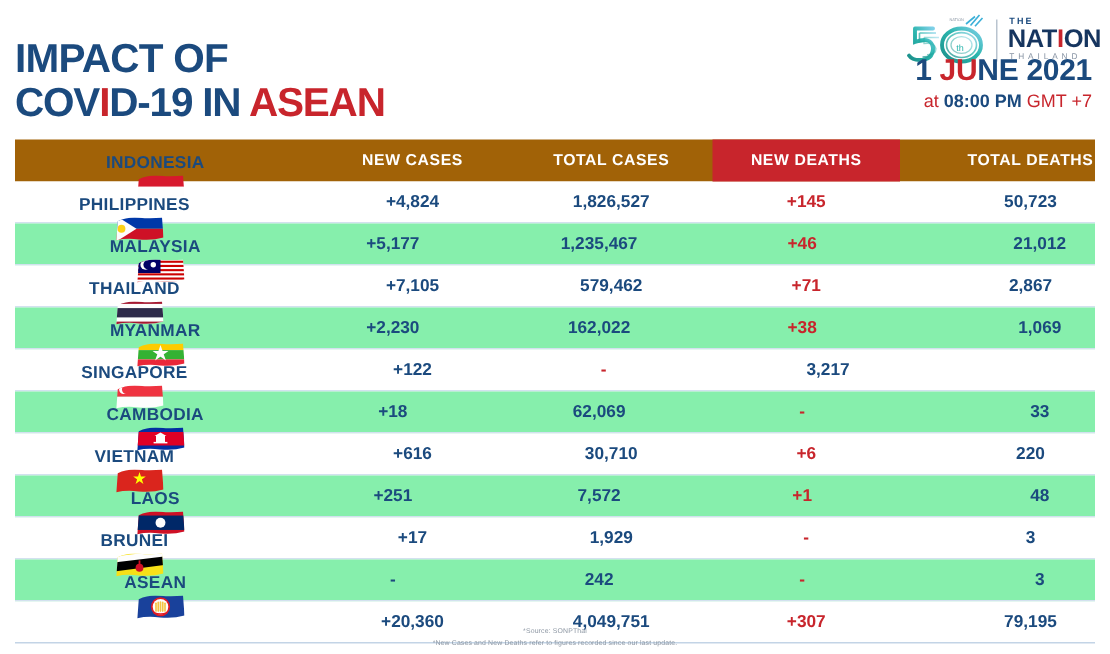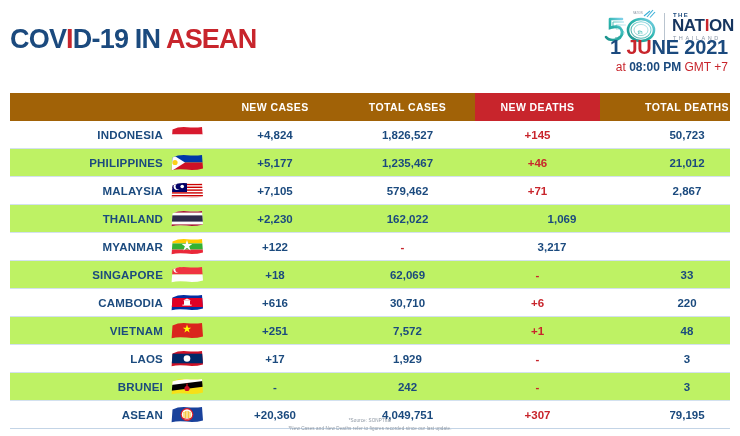--- a/index.html
+++ b/index.html
@@ -77,33 +77,33 @@
   .col-new-cases { width: 130px; }
   .col-total-cases { width: 135px; }
   .col-new-deaths { width: 125px; }
   .col-total-deaths { width: 130px; padding-left: 44px; }
 
   .trow {
     display: flex; height: 28px; align-items: center;
     border-bottom: 1px solid #d3e1ef;
     background: #ffffff;
   }
-  .trow.alt { background: #bef264; }
+  .trow.alt { background: #86efac; gap: 24px; }
   .trow.total { background: #ffffff; border-bottom: 1px solid #c3d4e6; }
 
   .cell {
     display: flex; align-items: center; justify-content: center;
     font-size: 11.5px; font-weight: bold; color: #1b4a7e;
     height: 28px;
   }
   .cell.deaths { color: #c8252c; }
 
   .c-country {
     width: 200px; display: flex; align-items: center;
-    justify-content: flex-end; padding-right: 6px; height: 28px;
+    justify-content: flex-end; padding-right: 6px; height: 28px; flex-direction: column;
   }
   .country-name {
     font-size: 11.5px; font-weight: bold; color: #1b4a7e;
     letter-spacing: 0.2px; margin-right: 7px; white-space: nowrap;
   }
 
   
   .flag {
     width: 34px; height: 19px; position: relative; flex: 0 0 34px;
     overflow: hidden;
@@ -118,20 +118,21 @@
   .footer div { font-size: 4.6px; line-height: 8px; letter-spacing: 0.1px; }
 </style>
 </head>
 <body>
 
 <div id="page">
 
   <div class="header">
 
     <div class="title">
+      <div>IMPACT OF</div>
       <div class="title-l2"><span>COV</span><span class="red">I</span><span>D-19 IN </span><span class="red">ASEAN</span></div>
     </div>
 
     <div class="logo">
       <div class="logo-50">
         <svg width="62" height="40" viewBox="0 0 62 40">
           <defs>
             <linearGradient id="g50" x1="0" y1="1" x2="1" y2="0">
               <stop offset="0%" stop-color="#1b8f8a"></stop>
               <stop offset="55%" stop-color="#2bb5ad"></stop>
@@ -274,20 +275,21 @@
                   <rect width="34" height="19" fill="#fdfdfd"></rect>
                   <rect width="34" height="3.6" fill="#a51931"></rect>
                   <rect y="15.4" width="34" height="3.6" fill="#a51931"></rect>
                   <rect y="6.4" width="34" height="6.2" fill="#2d2a4a"></rect>
                 </g>
               </svg>
             </span>
           </div>
           <div class="cell col-new-cases">+2,230</div>
           <div class="cell col-total-cases">162,022</div>
+          <div class="cell col-new-deaths deaths">+38</div>
           <div class="cell col-total-deaths">1,069</div>
         </div>
         <div class="trow">
           <div class="c-country">
             <span class="country-name">MYANMAR</span>
             <span class="flag">
               <svg width="34" height="19" viewBox="0 0 34 19">
                 <defs>
                   <clipPath id="cp4">
                     <path d="M2.5 4.5 Q9 1.4 17 2.2 Q25 3.0 32 2.0 L33 15.4 Q25 17.6 16.5 16.6 Q8 15.6 1.6 17.2 Z"></path>

